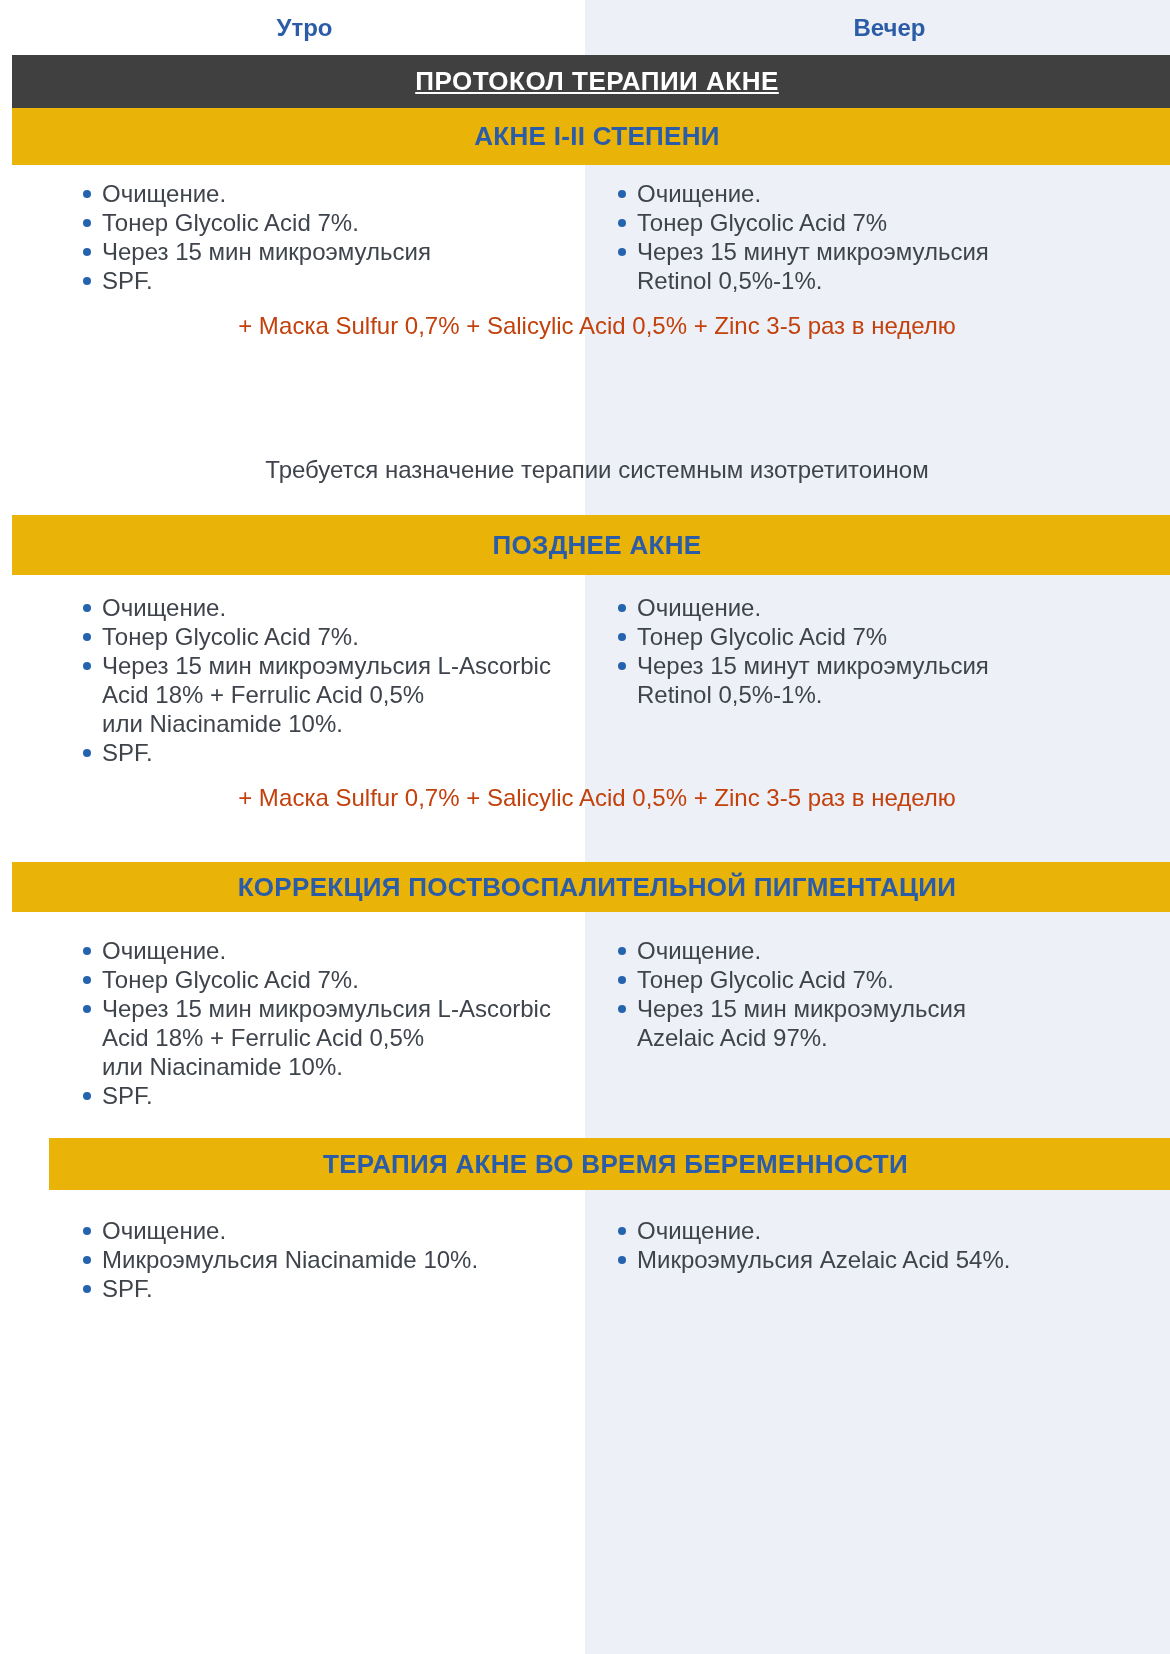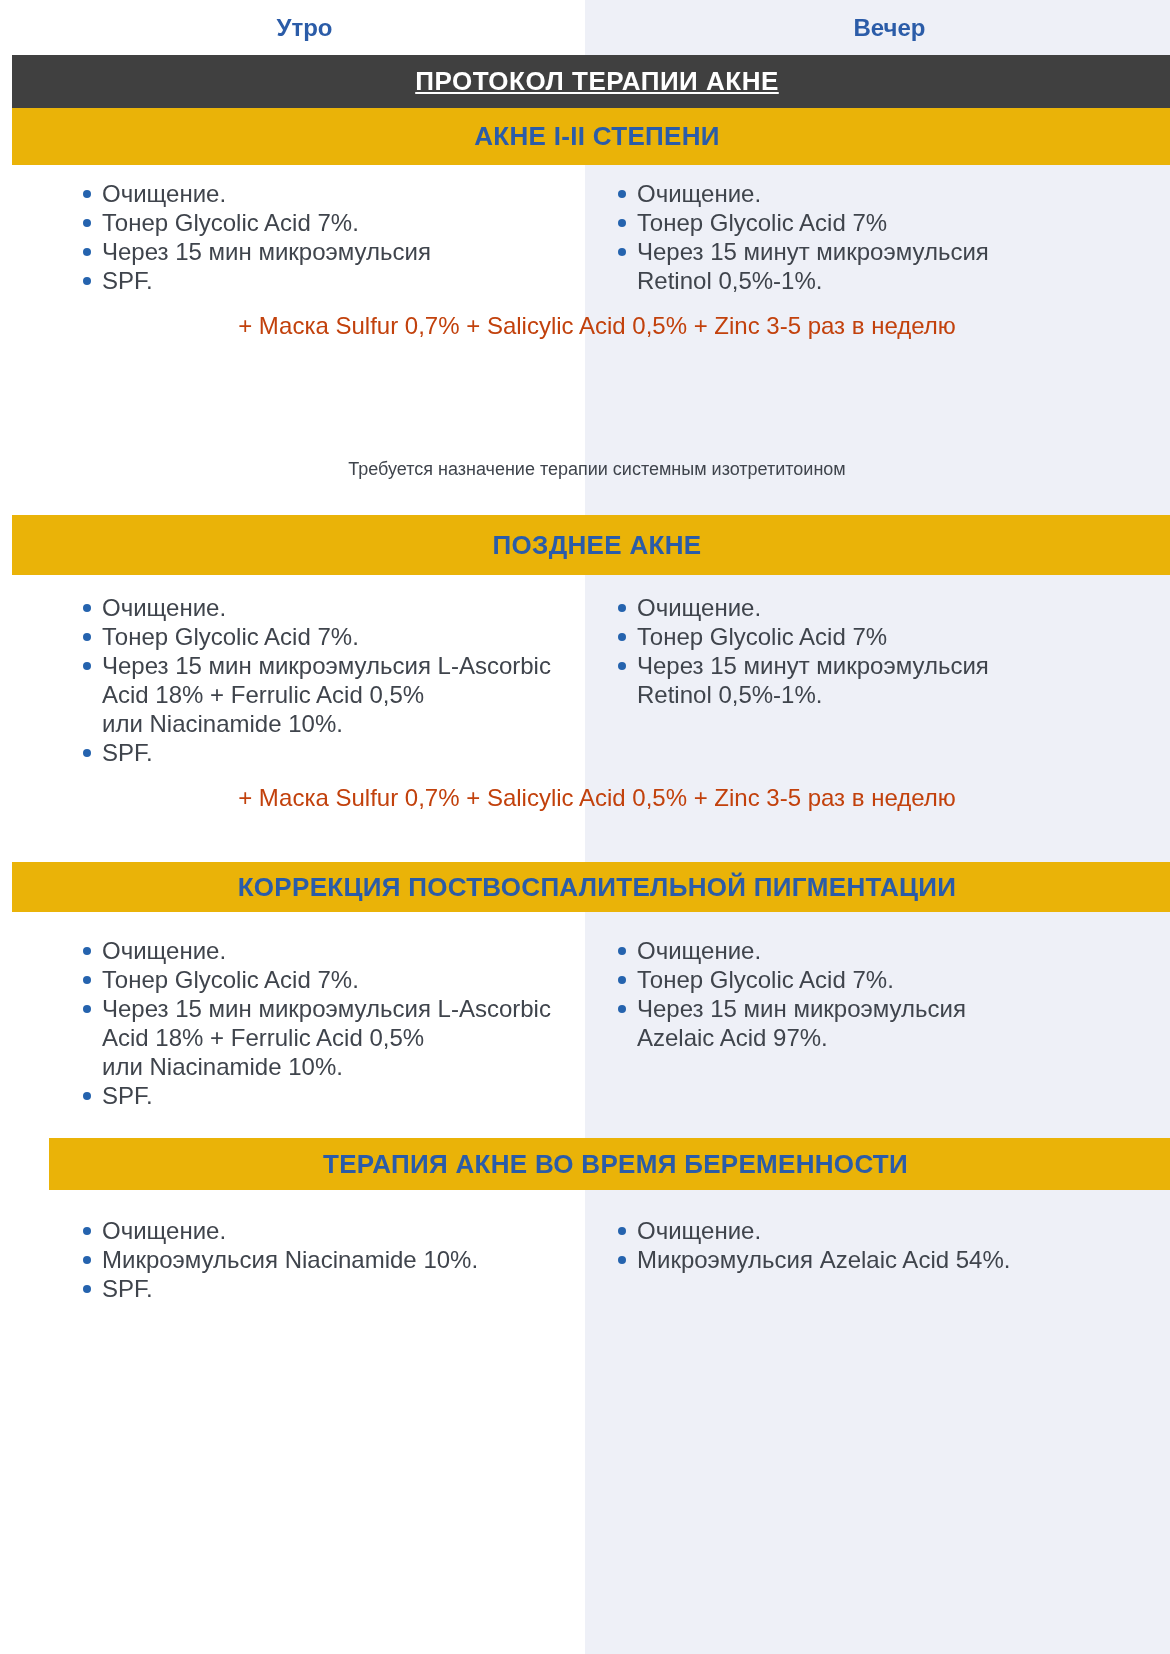--- a/index.html
+++ b/index.html
@@ -70,21 +70,21 @@
     width:8px;height:8px;border-radius:50%;background:#2563ae;
   }
   .ln{display:block;white-space:nowrap;}
 
   .note{
     margin-top:16px;
     text-align:center;
     font-size:24px;line-height:29px;color:#c2410c;
   }
   .note-solo{
-    font-size:18px;line-height:29px;color:#3f444c;text-align:center;
+    font-size:24px;line-height:29px;color:#3f444c;text-align:center;
   }
 </style>
 </head>
 <body>
 
 <div class="page">
   <div class="evening-bg"></div>
 
   <div class="row col-headers">
     <div class="cell">Утро</div>

